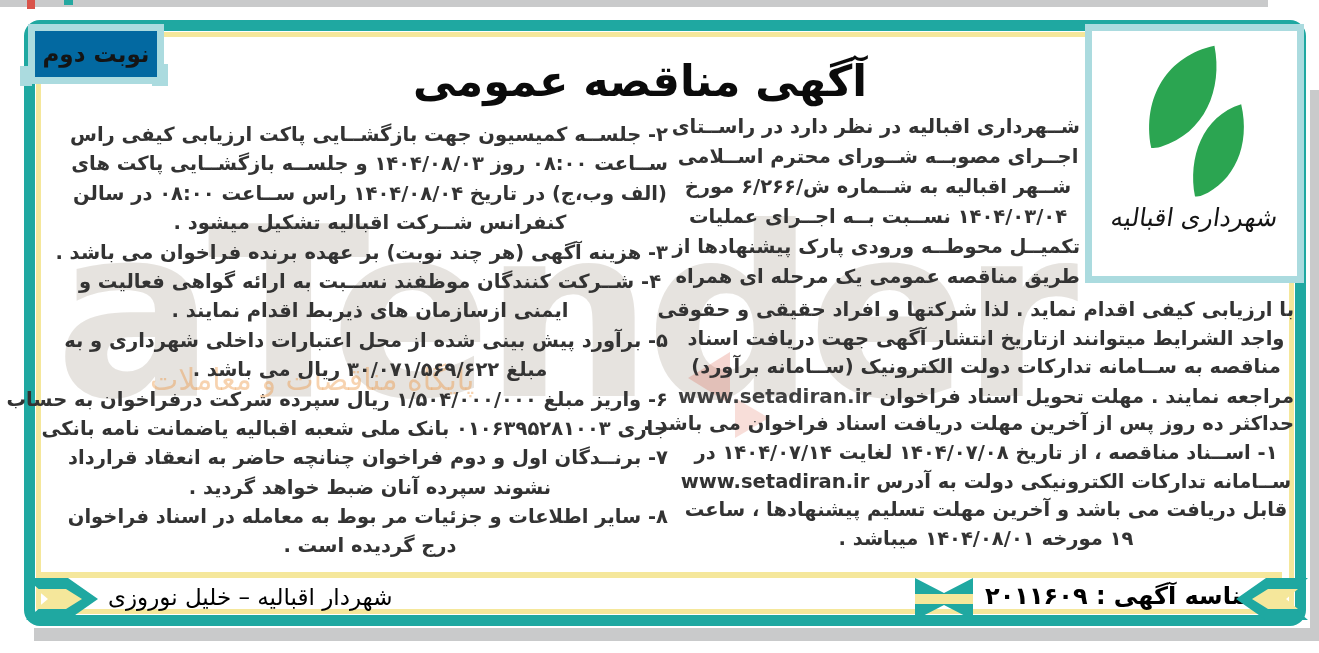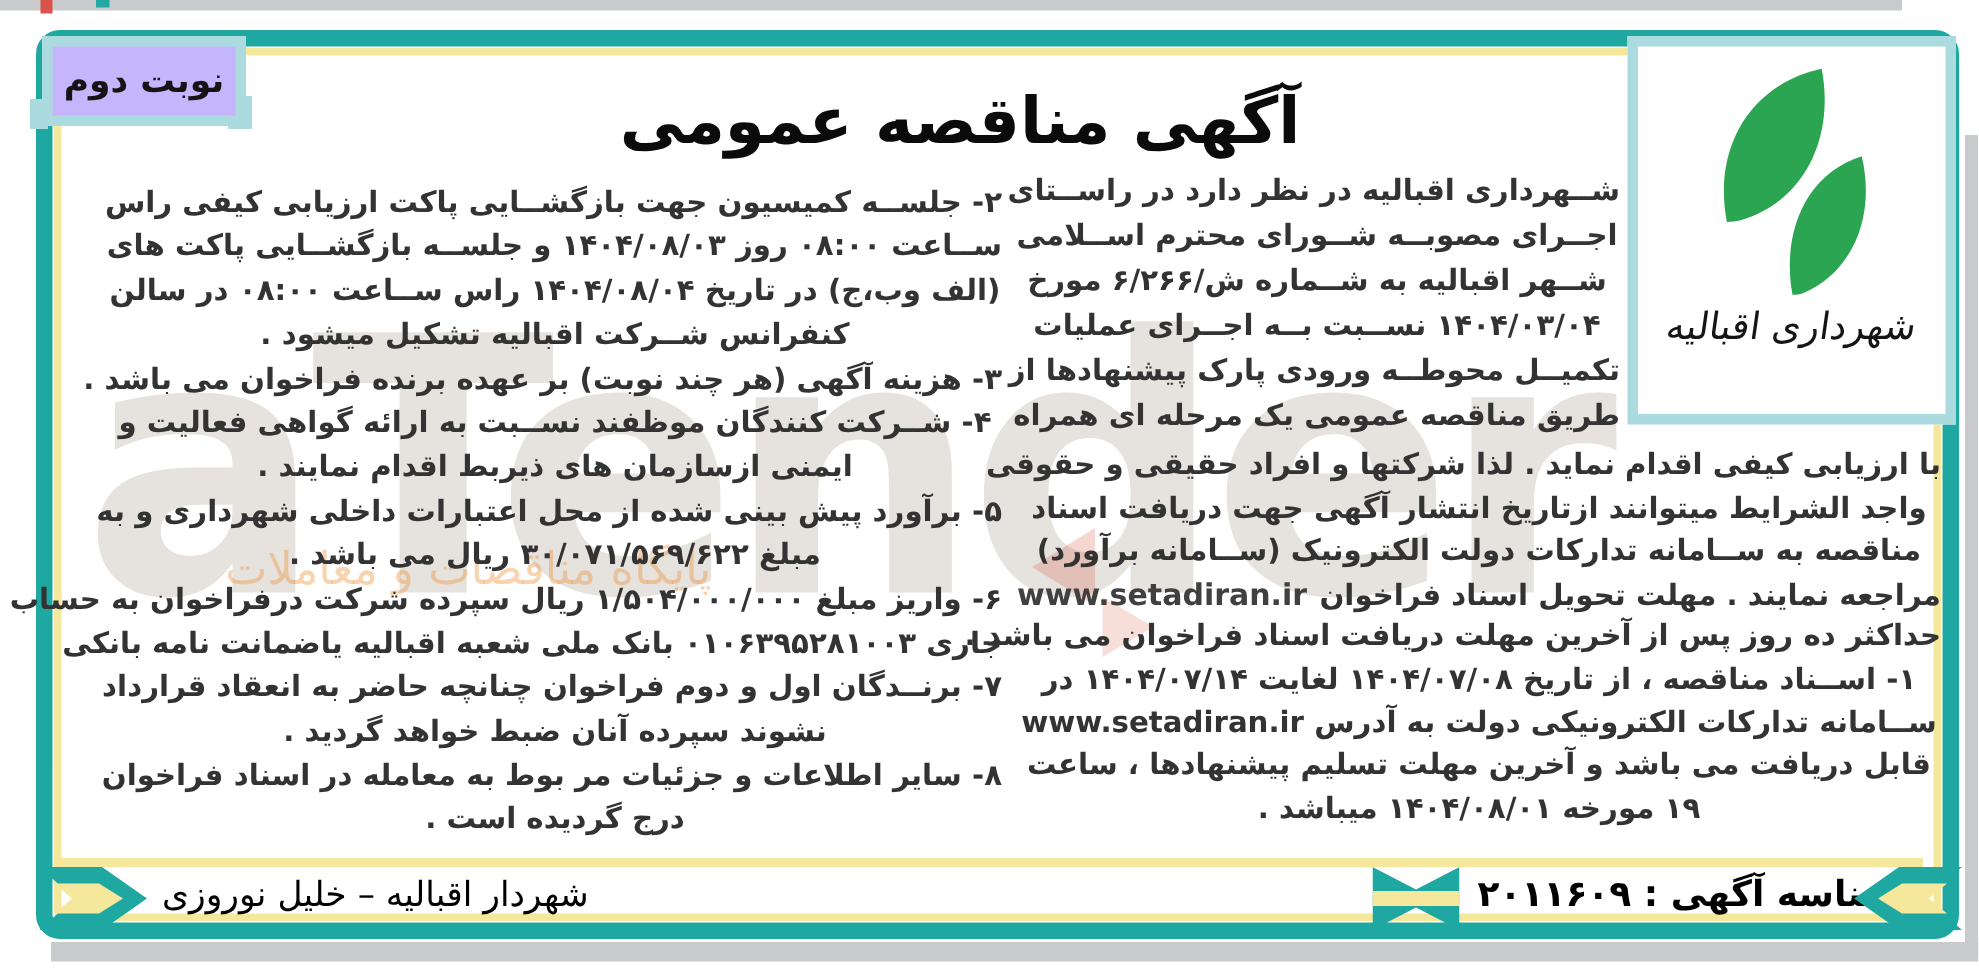--- a/index.html
+++ b/index.html
@@ -22,21 +22,21 @@
             letter-spacing:-8px;color:rgba(172,162,149,0.30);white-space:nowrap;}
   .wm-fa{position:absolute;left:150px;top:362px;z-index:1;font-size:30px;letter-spacing:16px;
          color:rgba(236,144,58,0.40);white-space:nowrap;}
   .wm-red1{position:absolute;left:688px;top:352px;z-index:1;width:0;height:0;
            border-right:42px solid rgba(215,70,45,0.22);border-top:26px solid transparent;border-bottom:26px solid transparent;}
   .wm-red2{position:absolute;left:735px;top:398px;z-index:1;width:0;height:0;
            border-left:34px solid rgba(215,70,45,0.18);border-top:20px solid transparent;border-bottom:20px solid transparent;}
 
   
   .badge-box{position:absolute;left:28px;top:24px;width:136px;height:60px;box-sizing:border-box;
-             background:#c4b5fd;border:7px solid #abdbdf;z-index:5;display:flex;align-items:center;justify-content:center;}
+             background:#0369a1;border:7px solid #abdbdf;z-index:5;display:flex;align-items:center;justify-content:center;}
   .badge-box span{font-weight:bold;font-size:23px;color:#141414;}
   .badge-tab1{position:absolute;left:152px;top:64px;width:16px;height:22px;background:#abdbdf;z-index:4;}
   .badge-tab2{position:absolute;left:20px;top:66px;width:12px;height:20px;background:#abdbdf;z-index:4;}
 
   
   .logo-box{position:absolute;left:1085px;top:24px;width:219px;height:259px;box-sizing:border-box;
             background:#fff;border:7px solid #abdbdf;z-index:5;display:flex;flex-direction:column;
             align-items:center;justify-content:flex-start;padding-top:10px;}
   .logo-caption{margin-top:4px;font-size:25px;font-weight:500;color:#151515;transform:skewX(-8deg);}
 

